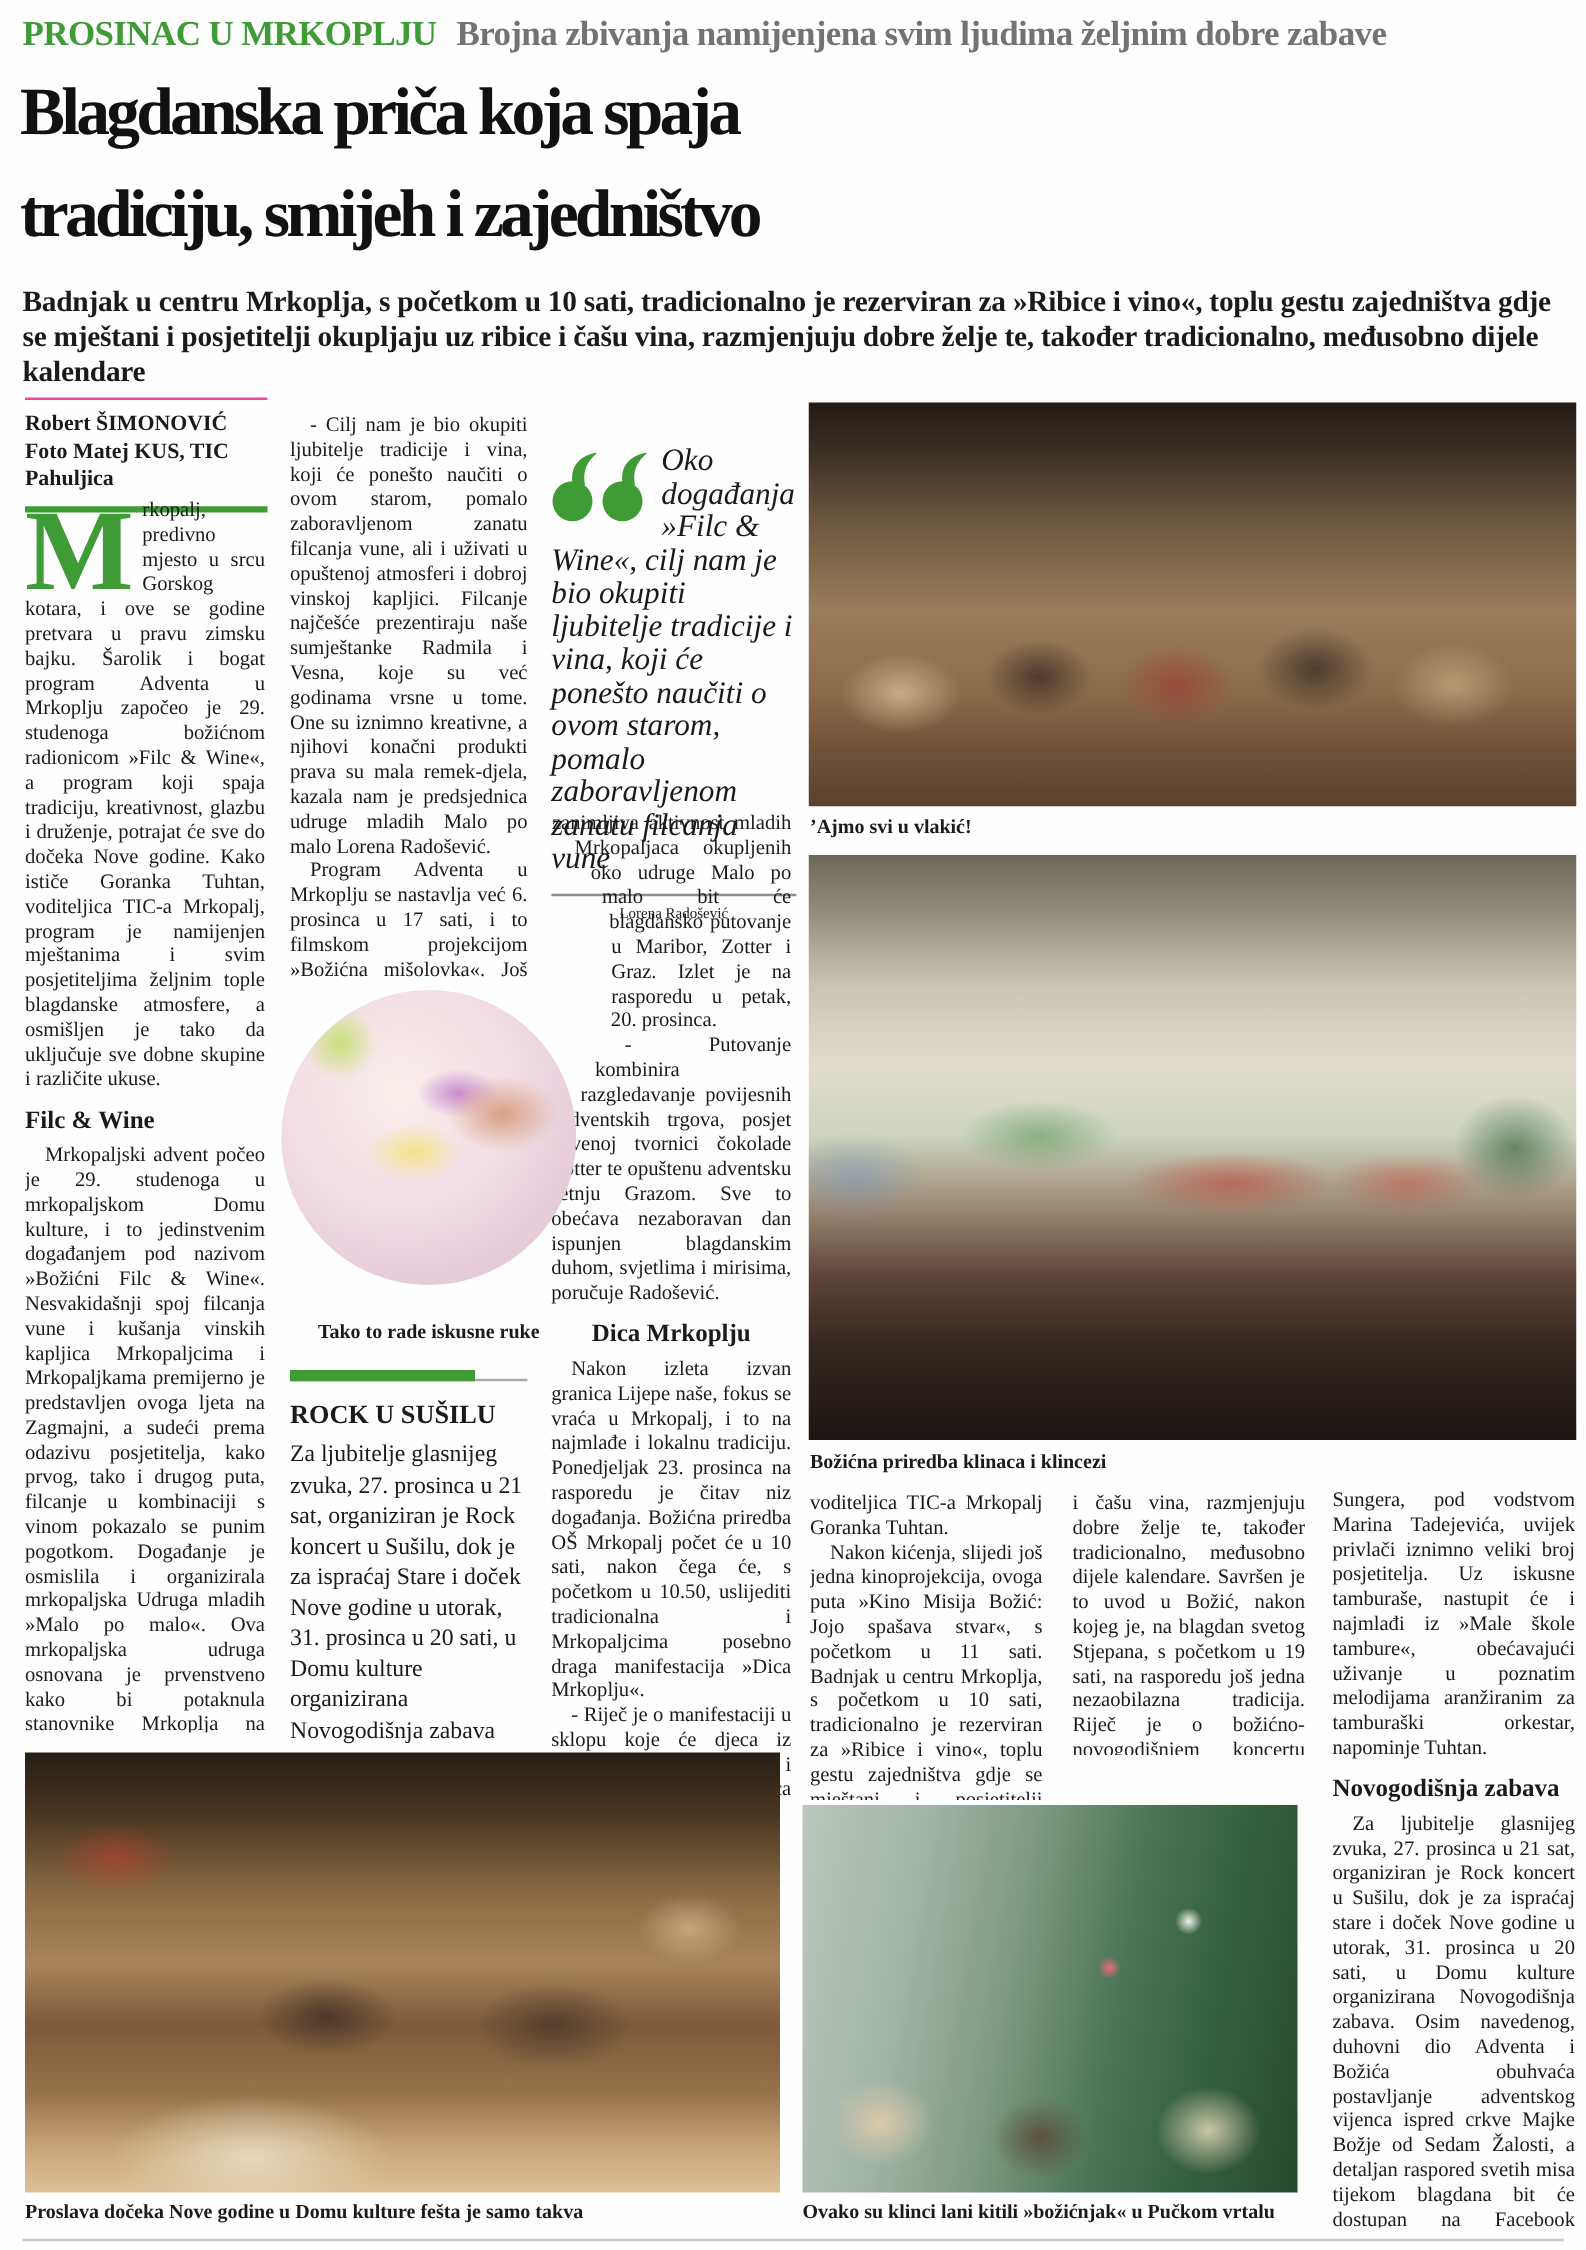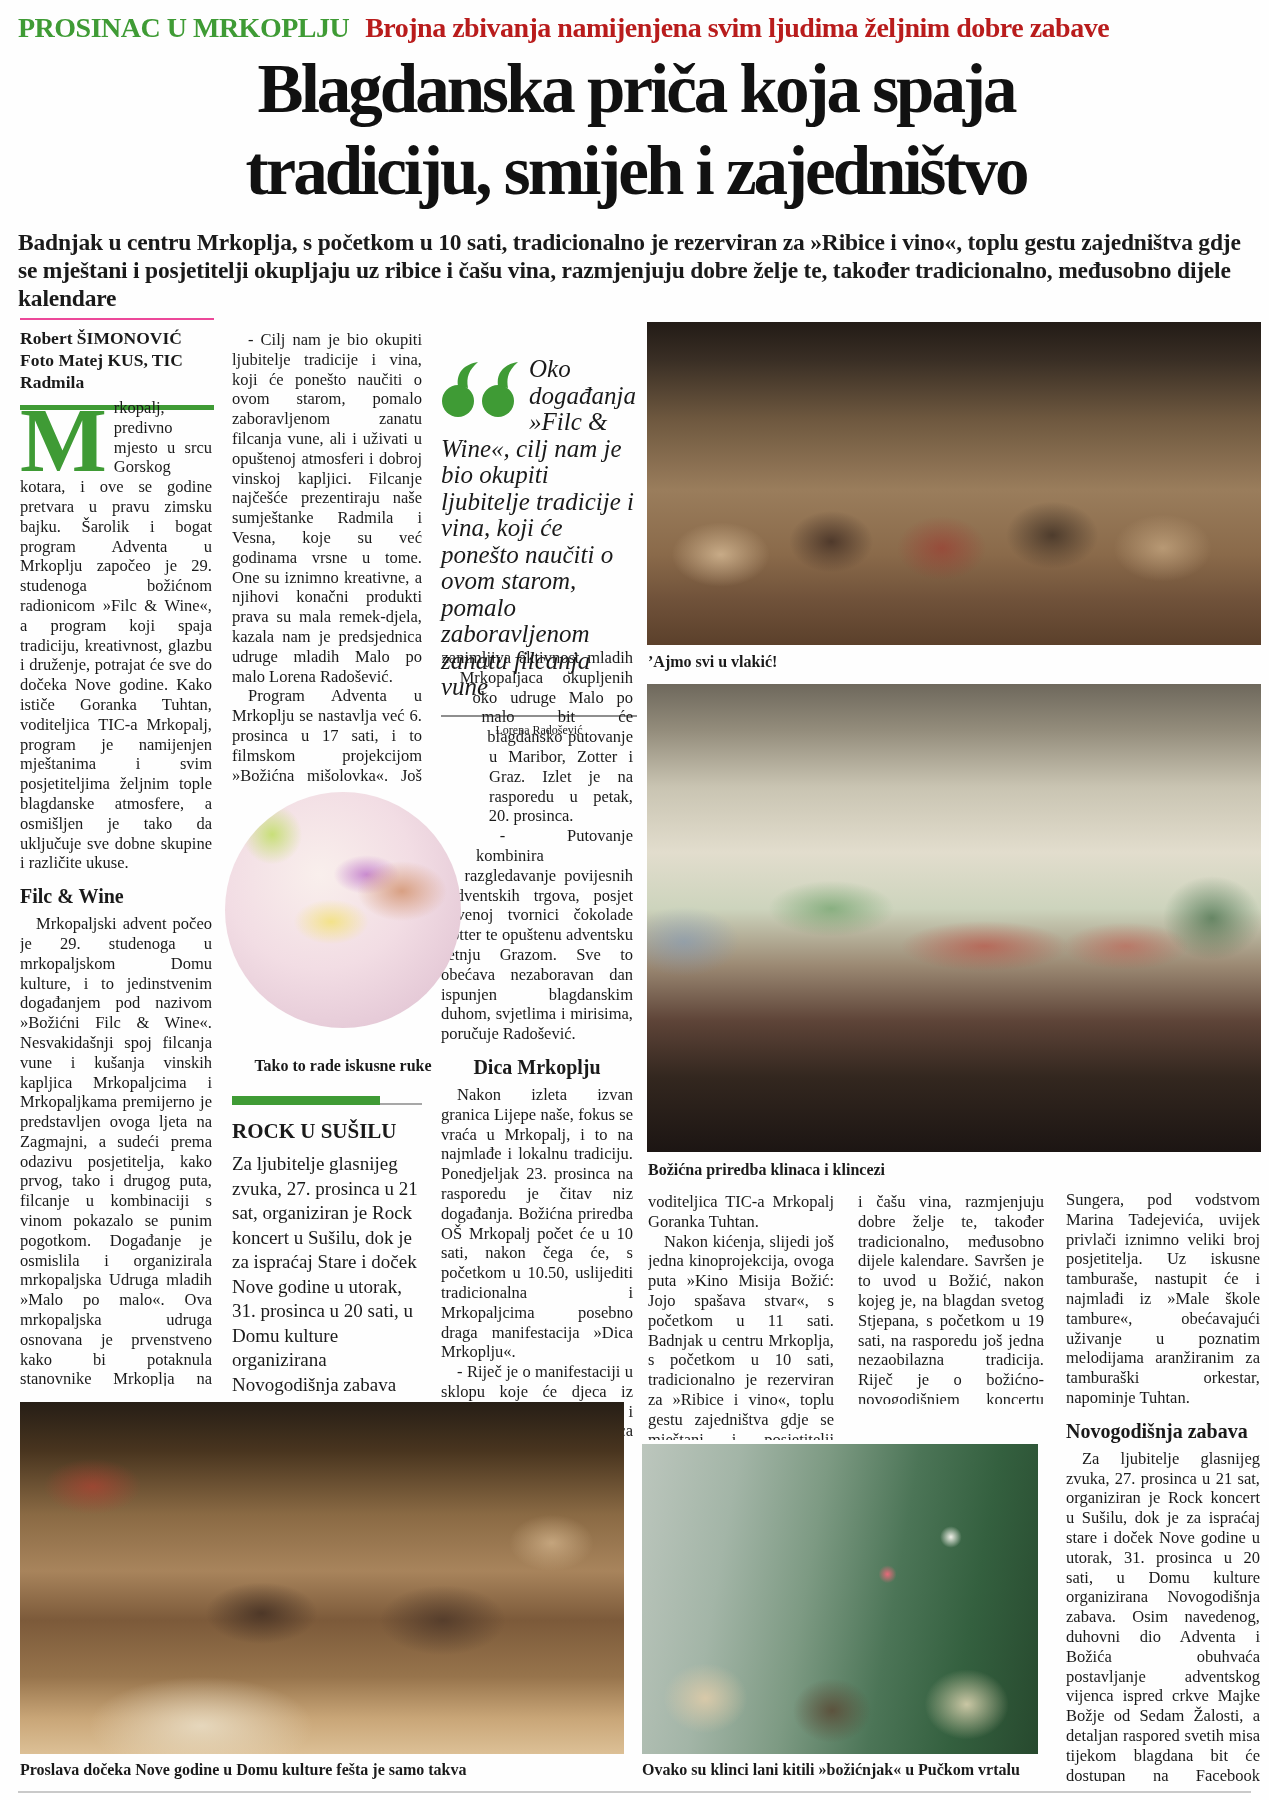--- a/index.html
+++ b/index.html
@@ -2,23 +2,23 @@
 <html><head>
 <meta charset="utf-8">
 <style>
   :root{ --green:#3f9b35; --ink:#1a1a1a; }
   html,body{margin:0;padding:0;background:#9a9a9a;}
   .page{position:relative;width:1269px;height:1800px;background:#fefefe;margin:0 auto;
         font-family:"Liberation Serif",serif;color:var(--ink);overflow:hidden;}
   
   .kicker{position:absolute;left:18px;top:12px;font-weight:bold;font-size:28px;letter-spacing:-0.5px;white-space:nowrap;}
   .kicker-label{color:var(--green);margin-right:16px;}
-  .kicker-text{color:#b91c1c;}
+  .kicker-text{color:#737373;}
   .headline{position:absolute;left:16px;top:48px;width:1240px;margin:0;
-            font-size:69px;line-height:82px;font-weight:bold;letter-spacing:-3px;color:#111;text-align:center;}
+            font-size:54px;line-height:82px;font-weight:bold;letter-spacing:-3px;color:#111;}
   .lead{position:absolute;left:18px;top:228px;width:1235px;margin:0;
         font-weight:bold;font-size:23.5px;line-height:28px;letter-spacing:-0.2px;}
   
   .byline{position:absolute;left:20px;top:318px;width:194px;border-top:2px solid #ec4899;
           border-bottom:5px solid var(--green);padding:7px 0 12px;font-weight:bold;
           font-size:17.5px;line-height:22px;}
   
   .col{position:absolute;font-size:16.5px;line-height:19.8px;text-align:justify;overflow:hidden;}
   .col p{margin:0;text-indent:16px;}
   .col p.noindent{text-indent:0;}
@@ -104,21 +104,21 @@
     <span class="kicker-label">PROSINAC U MRKOPLJU</span><span class="kicker-text">Brojna zbivanja namijenjena svim ljudima željnim dobre zabave</span>
   </div>
 
   <h1 class="headline"><span>Blagdanska priča koja spaja</span><br><span>tradiciju, smijeh i zajedništvo</span></h1>
 
   <p class="lead">Badnjak u centru Mrkoplja, s početkom u 10 sati, tradicionalno je rezerviran za »Ribice i vino«, toplu gestu zajedništva gdje se mještani i posjetitelji okupljaju uz ribice i čašu vina, razmjenjuju dobre želje te, također tradicionalno, međusobno dijele kalendare</p>
 
   <div class="byline">
     <span>Robert ŠIMONOVIĆ</span><br>
     <span>Foto Matej KUS, TIC</span><br>
-    <span>Radmila</span>
+    <span>Pahuljica</span>
   </div>
 
   <div class="col col1">
     <p class="noindent"><span class="dropcap">M</span><span>rkopalj, predivno mjesto u srcu Gorskog kotara, i ove se godine pretvara u pravu zimsku bajku. Šarolik i bogat program Adventa u Mrkoplju započeo je 29. studenoga božićnom radionicom »Filc &amp; Wine«, a program koji spaja tradiciju, kreativnost, glazbu i druženje, potrajat će sve do dočeka Nove godine. Kako ističe Goranka Tuhtan, voditeljica TIC-a Mrkopalj, program je namijenjen mještanima i svim posjetiteljima željnim tople blagdanske atmosfere, a osmišljen je tako da uključuje sve dobne skupine i različite ukuse.</span></p>
     <div class="subhead">Filc &amp; Wine</div>
     <p>Mrkopaljski advent počeo je 29. studenoga u mrkopaljskom Domu kulture, i to jedinstvenim događanjem pod nazivom »Božićni Filc &amp; Wine«. Nesvakidašnji spoj filcanja vune i kušanja vinskih kapljica Mrkopaljcima i Mrkopaljkama premijerno je predstavljen ovoga ljeta na Zagmajni, a sudeći prema odazivu posjetitelja, kako prvog, tako i drugog puta, filcanje u kombinaciji s vinom pokazalo se punim pogotkom. Događanje je osmislila i organizirala mrkopaljska Udruga mladih »Malo po malo«. Ova mrkopaljska udruga osnovana je prvenstveno kako bi potaknula stanovnike Mrkoplja na druženje i zabavu, a do sada je organizirala čitav niz sportsko-rekreativnih i drugih umjetničko-kreativnih aktivnosti, osmislila brojne humanitarne akcije i druge aktivnosti koje mlade udaljavaju od raznih ekrana, a približavaju jedne drugima, potičući zajedništvo te kvalitetno provedeno slobodno vrijeme. Jedna od takvih aktivnosti upravo je »Filc &amp;</p>
   </div>
 
   <div class="col col2">
     <p>- Cilj nam je bio okupiti ljubitelje tradicije i vina, koji će ponešto naučiti o ovom starom, pomalo zaboravljenom zanatu filcanja vune, ali i uživati u opuštenoj atmosferi i dobroj vinskoj kapljici. Filcanje najčešće prezentiraju naše sumještanke Radmila i Vesna, koje su već godinama vrsne u tome. One su iznimno kreativne, a njihovi konačni produkti prava su mala remek-djela, kazala nam je predsjednica udruge mladih Malo po malo Lorena Radošević.</p>

